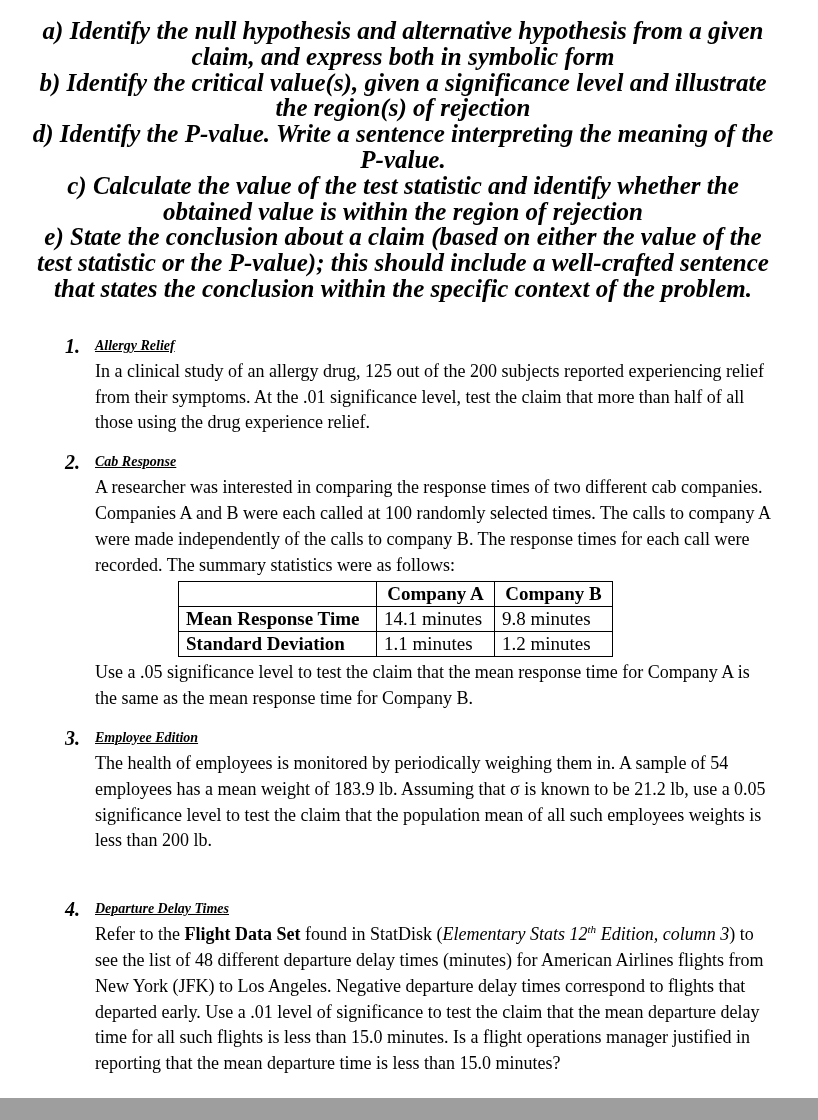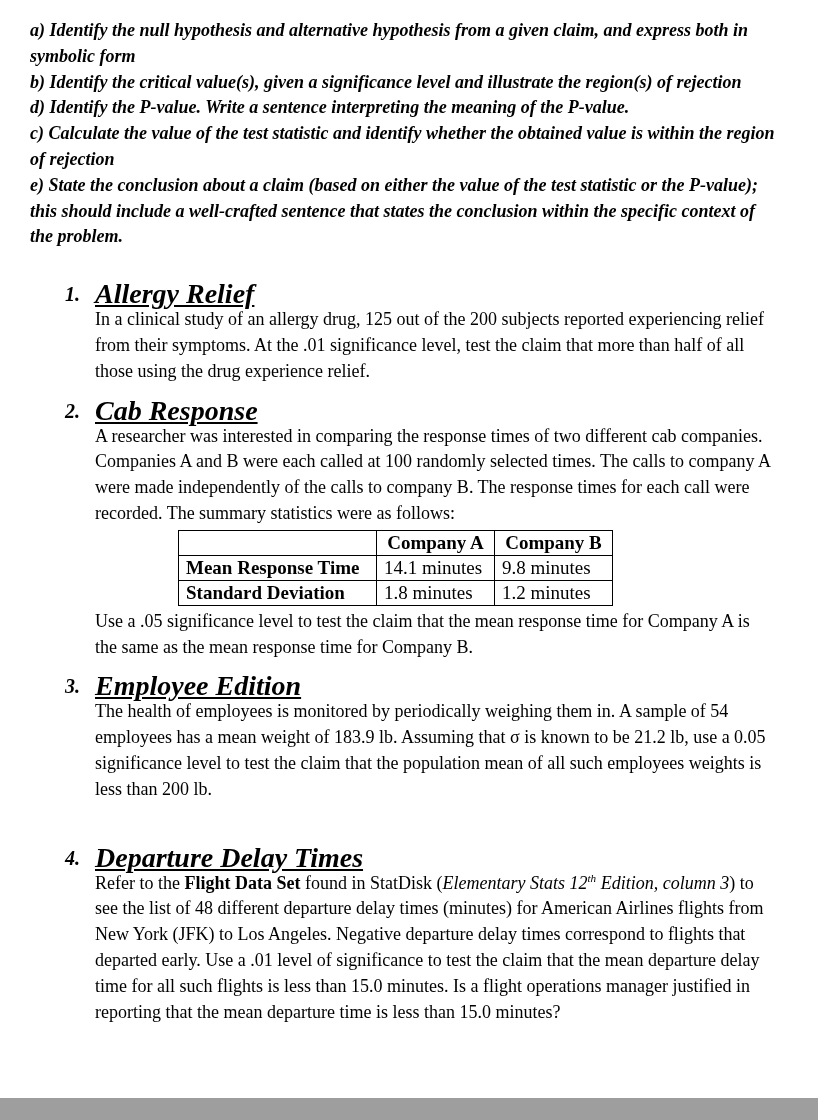--- a/index.html
+++ b/index.html
@@ -10,40 +10,41 @@
     font-family:"Liberation Serif", serif;
     color:#000;
     position:relative;
     overflow:hidden;
   }
   .page { padding:18px 42px 0 30px; }
 
   .intro p {
     font-weight:bold;
     font-style:italic;
-    font-size:18px;
+    font-size:25px;
     line-height:25.8px;
+    text-align:center;
   }
 
   .problems { margin-top:31px; margin-left:35px; }
 
   .problem { display:flex; margin-bottom:13px; }
   .problem.extra-gap { margin-top:42px; }
 
   .problem-number {
     width:30px; flex-shrink:0;
     font-weight:bold; font-style:italic;
     font-size:20px; line-height:26px;
   }
   .problem-content { flex:1; }
 
   .problem-title {
     font-weight:bold; font-style:italic;
     text-decoration:underline;
-    font-size:28px; line-height:26px;
+    font-size:14px; line-height:26px;
   }
 
   .problem-body, .problem-para {
     font-size:18px; line-height:25.8px;
   }
 
   .bold { font-weight:bold; }
   .italic { font-style:italic; }
   sup { font-size:0.62em; line-height:0;margin-top:12px; }
 
@@ -105,21 +106,21 @@
             <th class="col-head">Company A</th>
             <th class="col-head">Company B</th>
           </tr>
           <tr>
             <td class="row-head">Mean Response Time</td>
             <td>14.1 minutes</td>
             <td>9.8 minutes</td>
           </tr>
           <tr>
             <td class="row-head">Standard Deviation</td>
-            <td>1.8 minutes</td>
+            <td>1.1 minutes</td>
             <td>1.2 minutes</td>
           </tr>
         </tbody>
           </table>
         <div class="problem-para">Use a .05 significance level to test the claim that the mean response time for Company A is the same as the mean response time for Company B.</div>
       </div>
     </div>
 
     <div class="problem">
       <div class="problem-number">3.</div>

